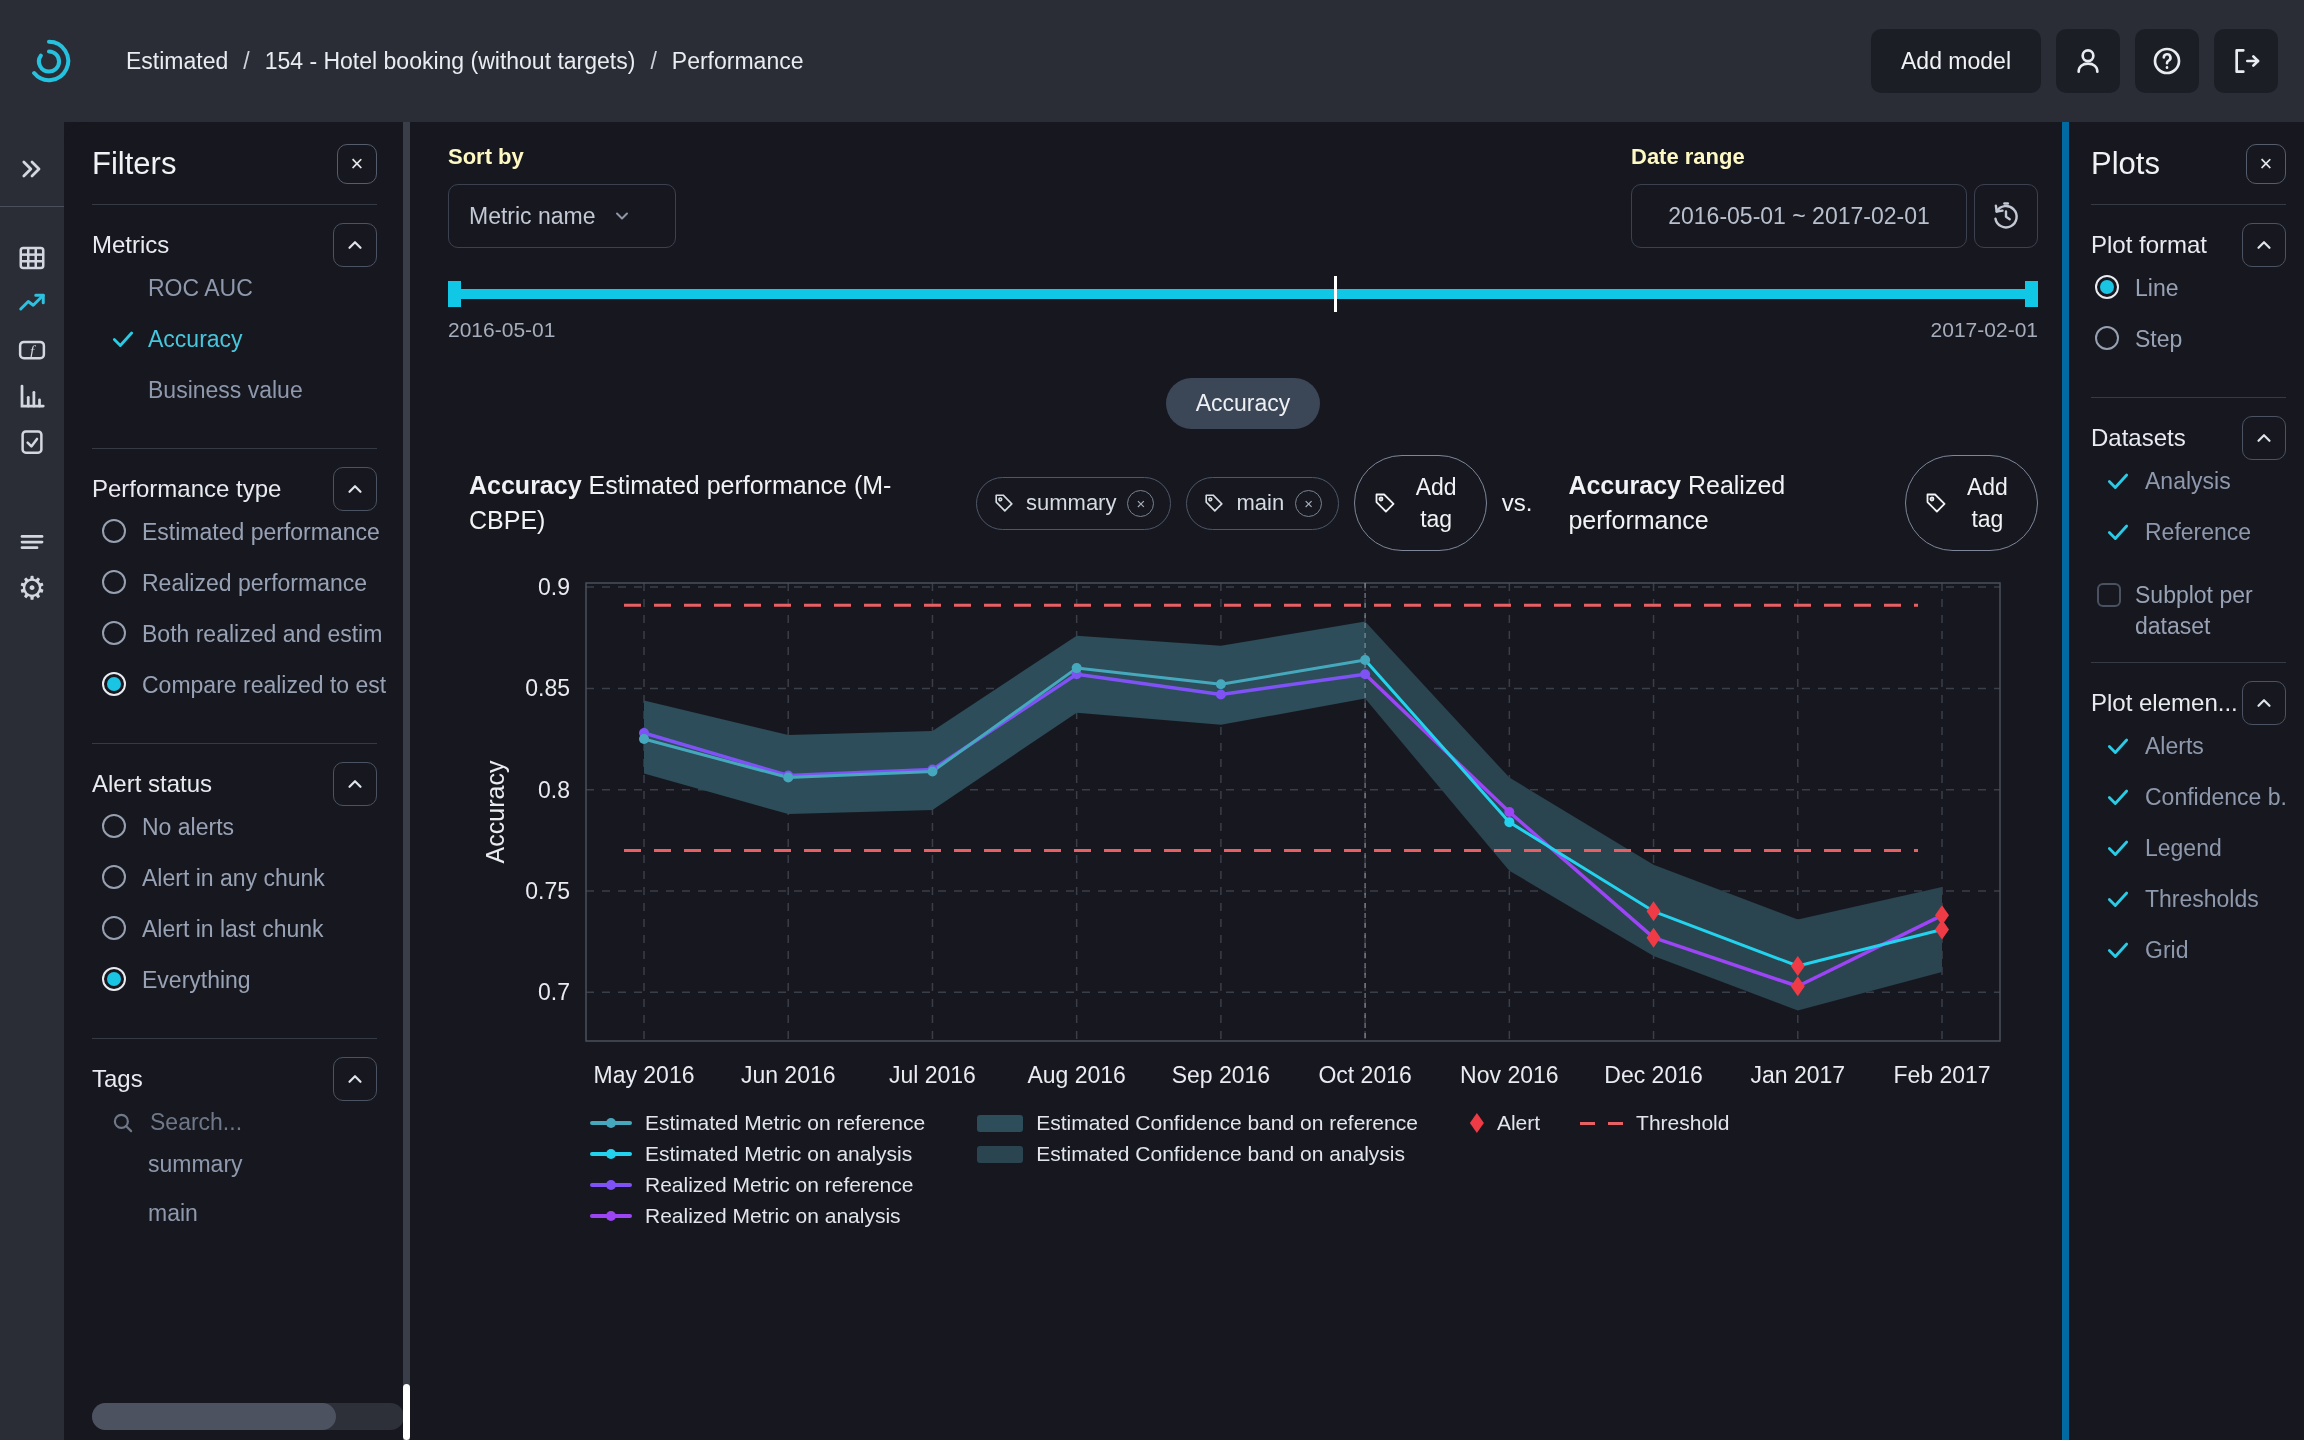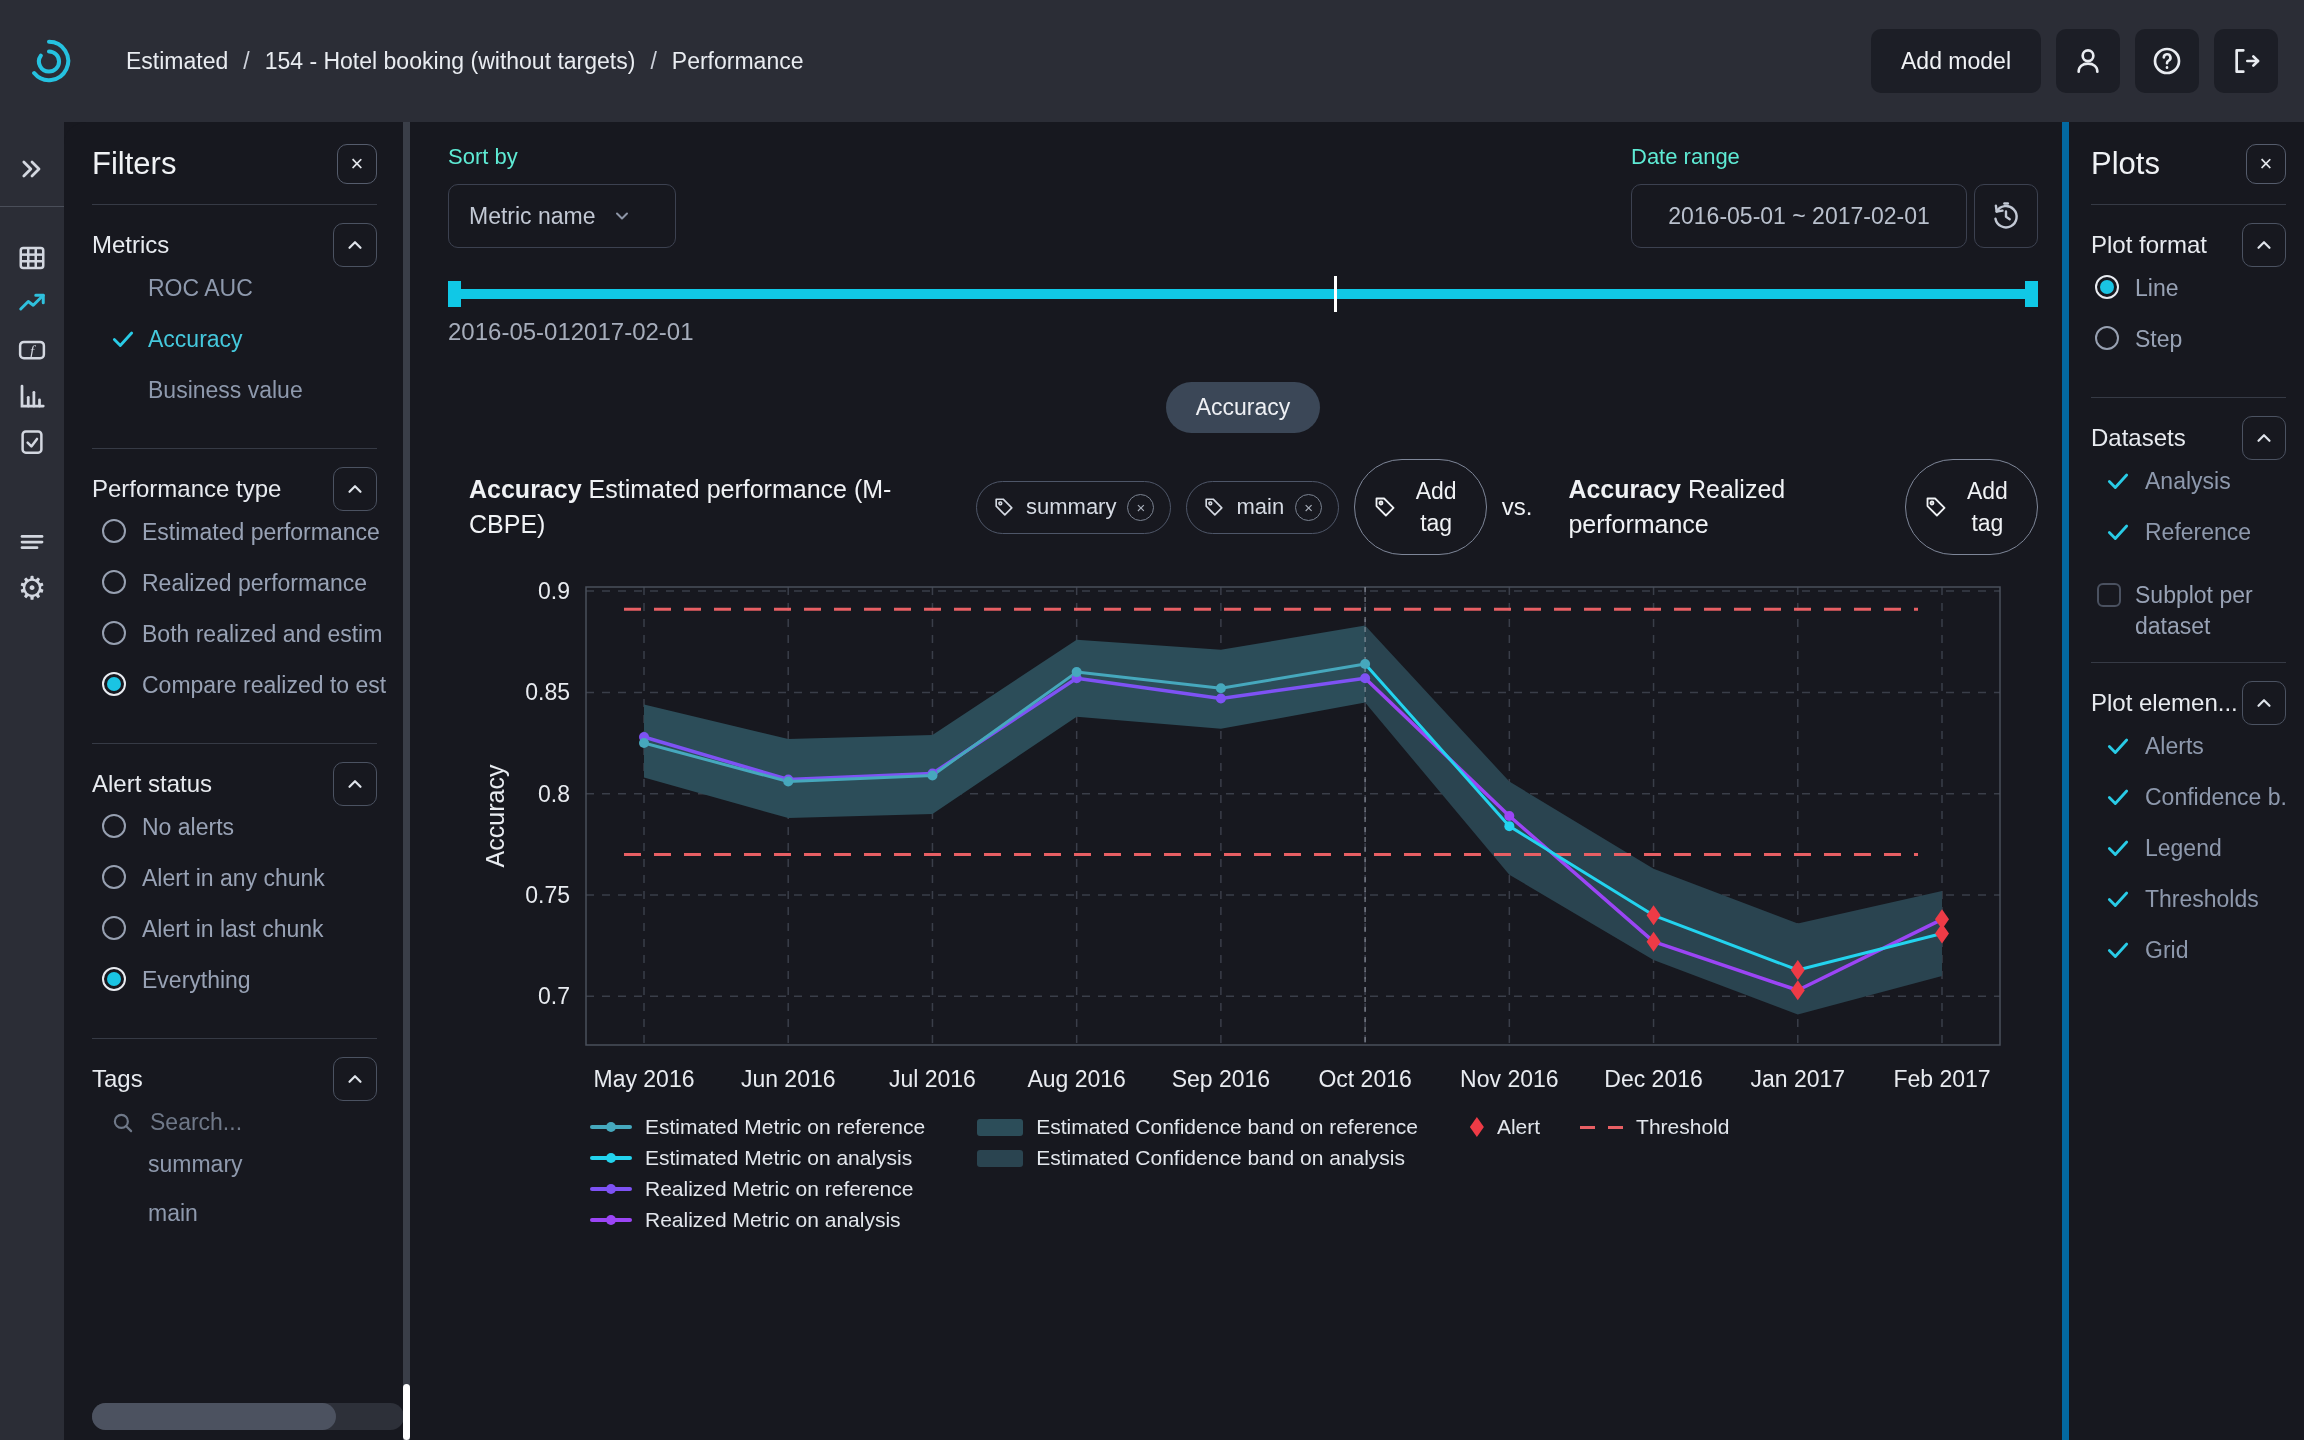--- a/index.html
+++ b/index.html
@@ -51,31 +51,31 @@
   .search-input::placeholder { color:#6f7888; }
   .tag-item { padding-left:56px; height:49px; display:flex; align-items:center; font-size:23px; color:#8e99ad; cursor:pointer; }
   .h-scrollbar { position:absolute; bottom:10px; left:28px; width:312px; height:27px; border-radius:14px; background:#2d3039; }
   .h-thumb { width:244px; height:27px; border-radius:14px; background:#4c5260; }
   .v-scrollbar { width:7px; background:#3a3e48; position:relative; flex-shrink:0; }
   .v-thumb { position:absolute; bottom:0; left:0; width:7px; height:56px; background:#ffffff; border-radius:4px; }
 
   
   .main { flex:1; padding:22px 24px 0 38px; min-width:0; display:flex; flex-direction:column; }
   .controls { display:flex; justify-content:space-between; }
-  .control-label { font-size:22px; font-weight:400; color:#5eead4; margin-bottom:14px; }
+  .control-label { font-size:22px; font-weight:700; color:#fef9c3; margin-bottom:14px; }
   .select { width:228px; height:64px; border:1.5px solid #3c4150; border-radius:10px; display:flex; align-items:center; gap:16px; padding:0 20px; font-size:23px; color:#c2c8d4; background:none; cursor:pointer; }
   .date-row { display:flex; gap:7px; }
   .date-box { width:336px; height:64px; border:1.5px solid #3c4150; border-radius:10px; display:flex; align-items:center; justify-content:center; font-size:23px; color:#b9c0cd; cursor:pointer; }
   .reset-btn { width:64px; height:64px; border:1.5px solid #3c4150; border-radius:10px; background:none; color:#c2c8d4; display:flex; align-items:center; justify-content:center; }
   .slider-wrap { position:relative; margin-top:28px; height:36px; }
   .slider-track { position:absolute; top:13px; left:0; right:0; height:10px; background:#10c8e6; }
   .slider-cap { position:absolute; top:5px; width:13px; height:26px; background:#10c8e6; }
   .slider-cap.left { left:0; } .slider-cap.right { right:0; }
   .slider-cursor { position:absolute; top:0; width:3px; height:36px; background:#ffffff; }
-  .slider-labels { display:flex; justify-content:flex-start; font-size:24px; color:#a6adbb; margin-top:6px; }
+  .slider-labels { display:flex; justify-content:space-between; font-size:21px; color:#a6adbb; margin-top:6px; }
   .pill { align-self:center; margin-top:36px; background:#3b4757; border:none; border-radius:999px; padding:12px 30px; font-size:23px; color:#eef0f4; }
   .title-row { display:flex; align-items:center; gap:15px; margin-top:26px; }
   .chart-title { font-size:25px; line-height:1.42; color:#f0f2f5;margin-left:21px; }
   .chart-title b { font-weight:700; }
   .t1 { width:492px; flex-shrink:0; }
   .t2 { width:322px; flex-shrink:0; }
   .chip { display:flex; align-items:center; gap:11px; border:1.5px solid #4e5668; border-radius:999px; padding:12px 16px; font-size:22px; color:#d5dae3; background:none; }
   .chip .x { width:27px; height:27px; border:1.5px solid #79818f; border-radius:50%; font-size:15px; display:flex; align-items:center; justify-content:center; color:#aab1bd; cursor:pointer; }
   .add-tag { display:flex; align-items:center; gap:11px; border:1.5px solid #7e8698; border-radius:999px; padding:10px 18px; width:134px; height:96px; color:#f0f2f5; font-size:23px; background:none; }
   .add-tag span { width:56px; text-align:center; line-height:1.4; }

